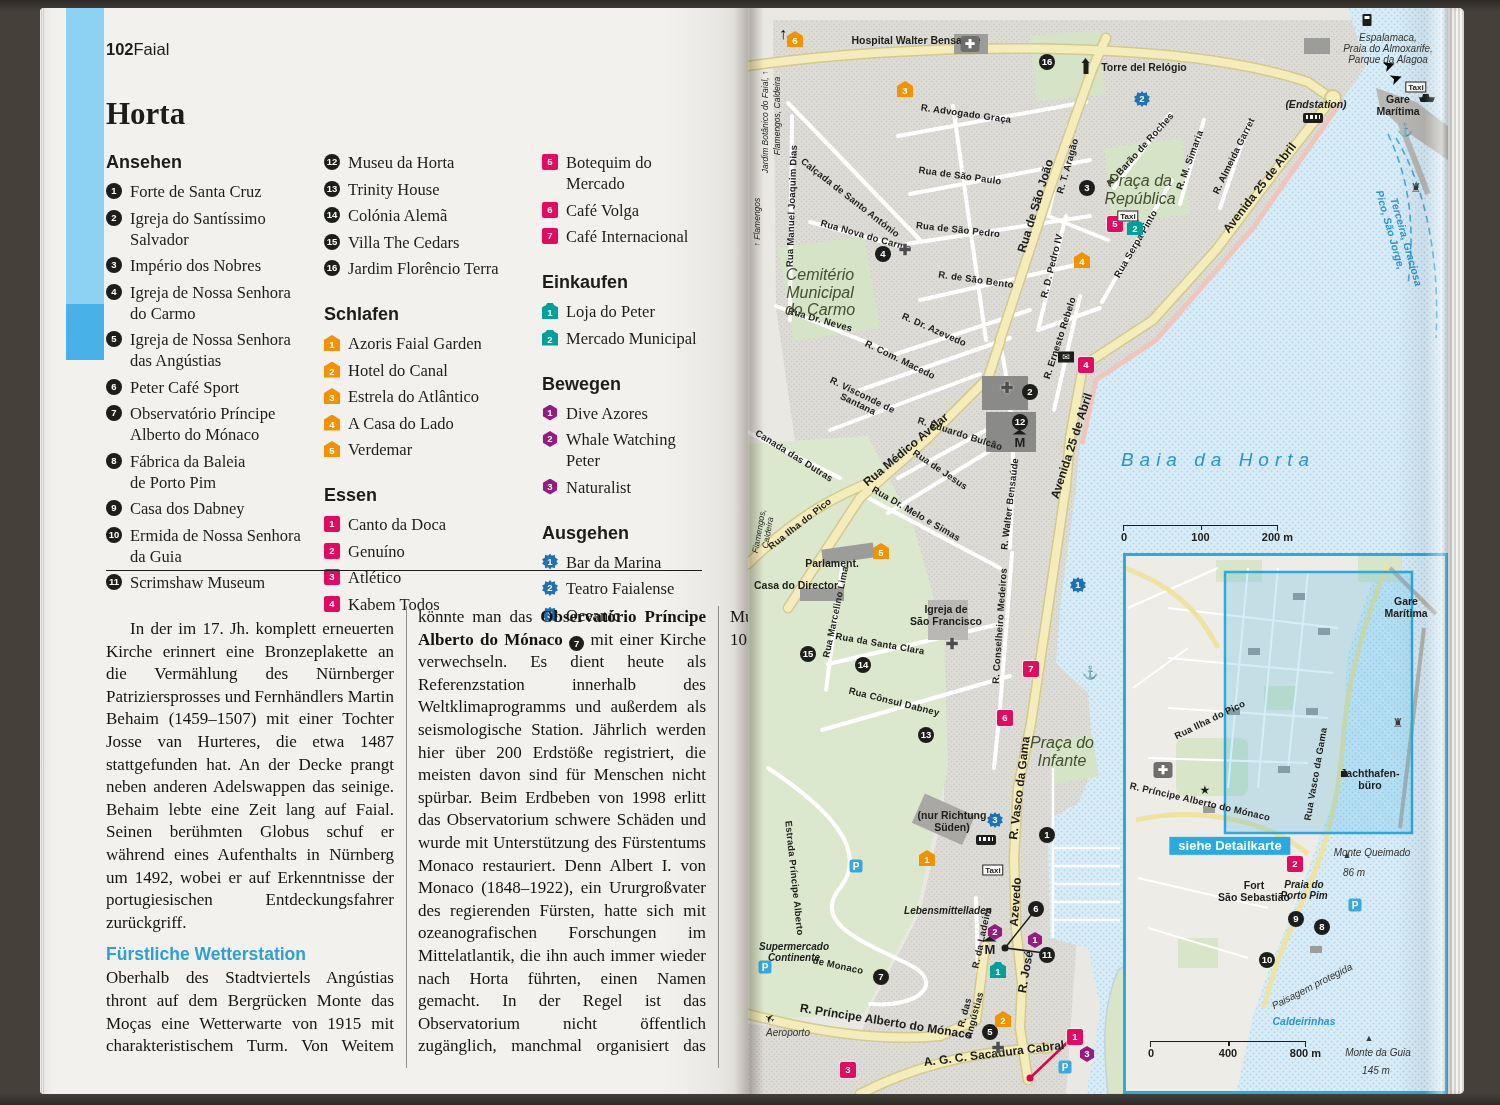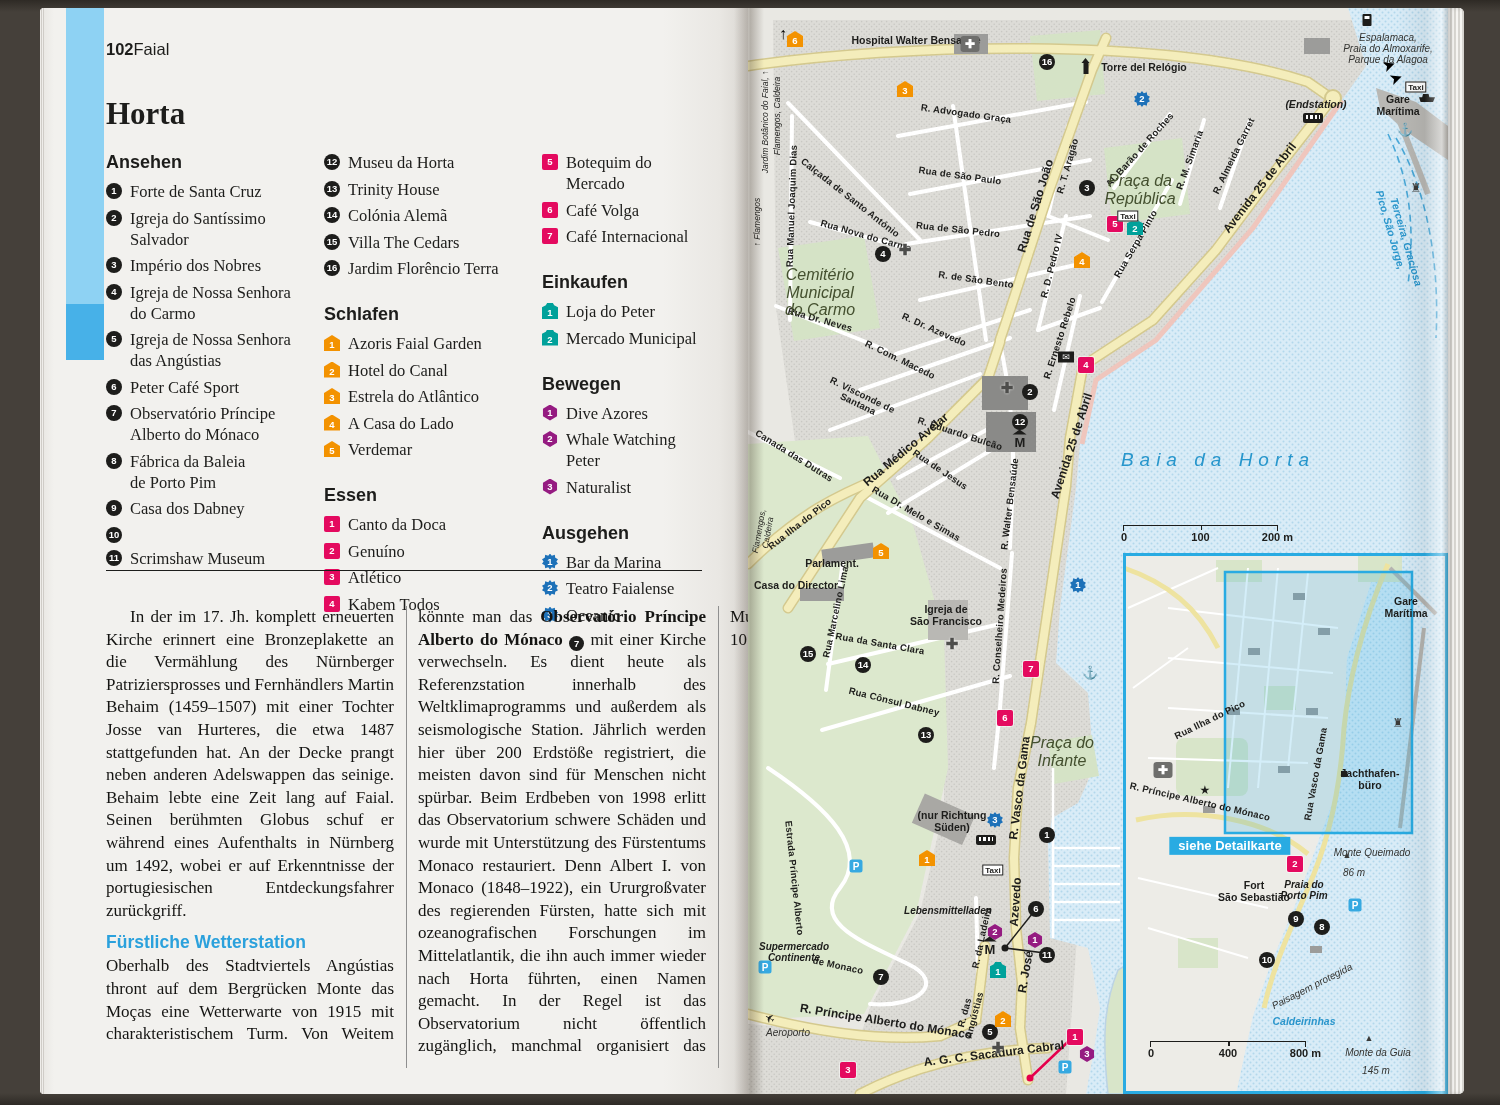--- a/index.html
+++ b/index.html
@@ -33,21 +33,21 @@
   .mk-food{background:#e5336e;background:#e40a5f;border-radius:2px;}
   .mk-shop{background:#00a19a;clip-path:polygon(32% 0,68% 0,76% 14%,100% 26%,100% 100%,0 100%,0 26%,24% 14%);line-height:19px;}
   .mk-move{background:#951b81;clip-path:polygon(50% 0,94% 26%,94% 74%,50% 100%,6% 74%,6% 26%);}
   .mk-night{background:#1d71b8;clip-path:polygon(50% 0,61% 14%,80% 8%,83% 27%,100% 36%,90% 50%,100% 64%,83% 73%,80% 92%,61% 86%,50% 100%,39% 86%,20% 92%,17% 73%,0 64%,10% 50%,0 36%,17% 27%,20% 8%,39% 14%);}
   .rule{position:absolute;left:66px;top:562px;width:596px;height:1px;background:#1d1d1b;}
   .article{position:absolute;left:66px;top:598px;width:600px;height:462px;
     column-count:2;column-gap:24px;column-rule:1px solid #8f8f8f;
     font-family:"Liberation Serif",serif;font-size:17px;line-height:22.6px;
     color:#141412;text-align:justify;}
   .article p{margin:0;}
-  .article p.ind{text-indent:24px;}
+  .article p.ind{text-indent:24px;margin-top:12px;}
   .article h3{font-family:"Liberation Sans",sans-serif;font-size:17.5px;color:#2ba1dc;
     margin:10px 0 2px 0;line-height:21px;}
   .badge-inline{display:inline-block;width:15px;height:15px;border-radius:50%;background:#1d1d1b;
     color:#fff;font:bold 9.5px/15px "Liberation Sans",sans-serif;text-align:center;vertical-align:-2px;}
   
   .page-right{position:absolute;left:712px;top:0;width:716px;height:1086px;
     background:#f0efec;border-radius:0 5px 5px 0;overflow:hidden;}
   .map{position:absolute;left:0;top:0;width:700px;height:1086px;}
   .map svg{position:absolute;left:0;top:0;}
   .overlay{position:absolute;left:0;top:0;width:700px;height:1086px;}
@@ -164,20 +164,22 @@
             <span class="mk mk-sight">8</span>
             <span class="lab">Fábrica da Baleia
 de Porto Pim</span>
           </div>
           <div class="leg-item">
             <span class="mk mk-sight">9</span>
             <span class="lab">Casa dos Dabney</span>
           </div>
           <div class="leg-item">
             <span class="mk mk-sight">10</span>
+            <span class="lab">Ermida de Nossa Senhora
+da Guia</span>
           </div>
           <div class="leg-item">
             <span class="mk mk-sight">11</span>
             <span class="lab">Scrimshaw Museum</span>
           </div>
         </div>
         <div class="leg-col">
           <div class="leg-item">
             <span class="mk mk-sight">12</span>
             <span class="lab">Museu da Horta</span>

